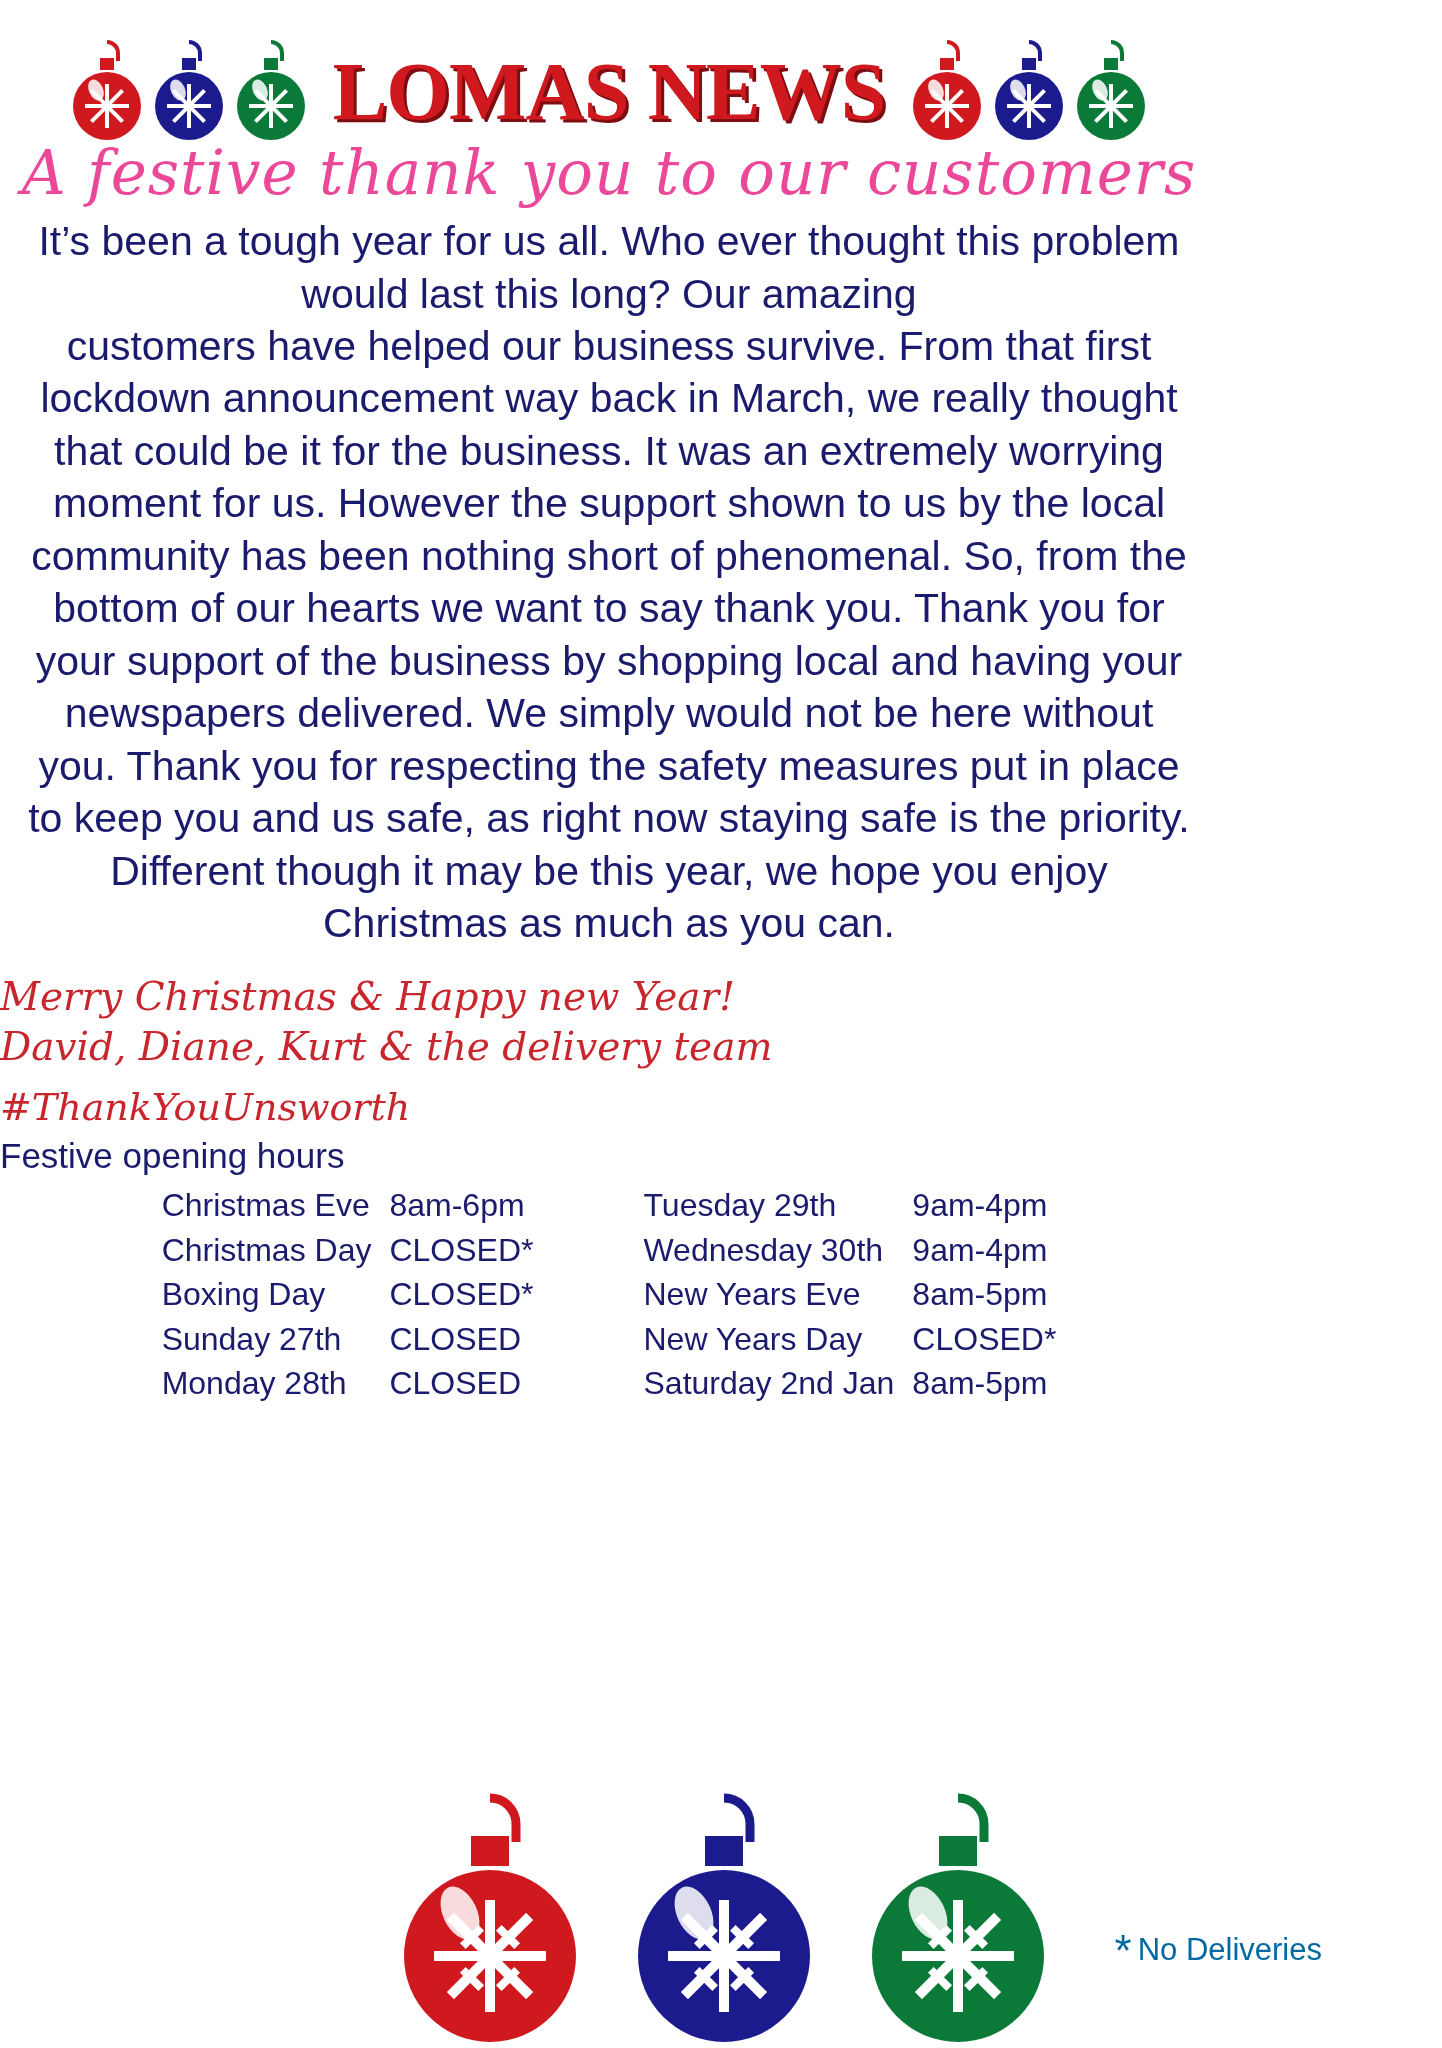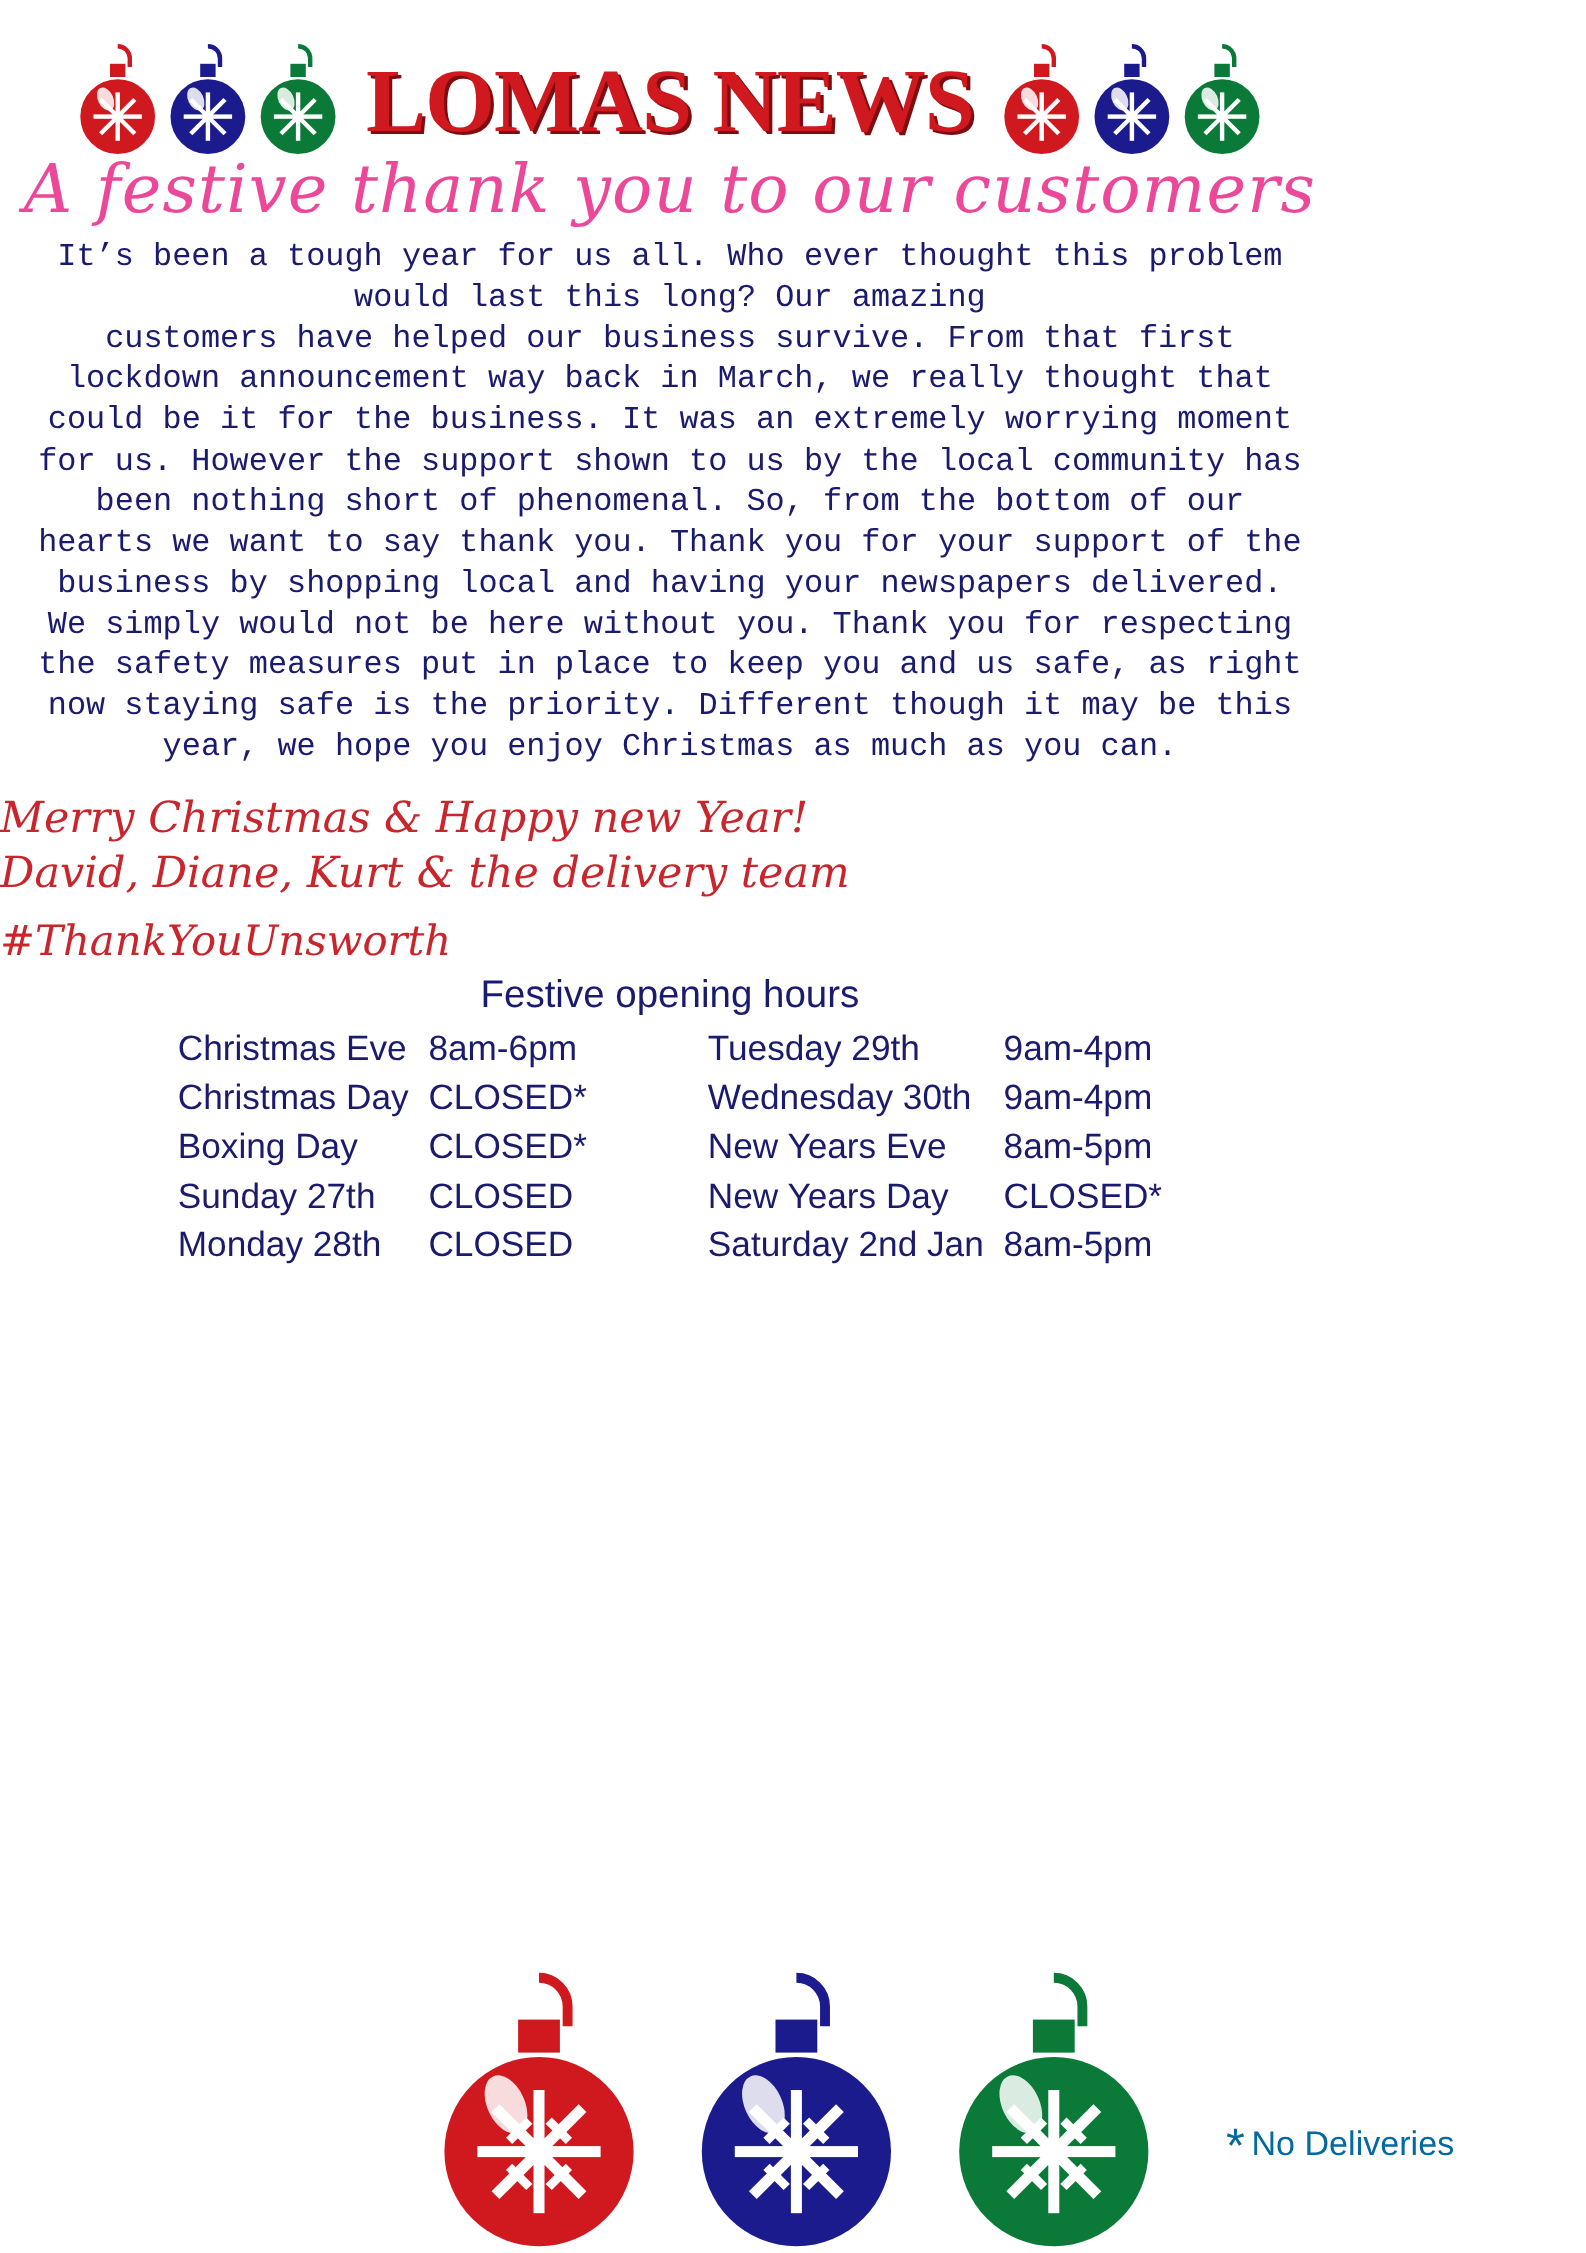--- a/index.html
+++ b/index.html
@@ -59,26 +59,25 @@
     font-size: 61px;
     color: #ec4899;
     line-height: 1.05;
     margin: 6px 0 0 0;
     letter-spacing: 1px;
   }
 
   
   .body-copy {
     text-align: center;
-    font-size: 29px;
+    font-size: 41px;
     line-height: 1.28;
     color: #1b1b6e;
     padding: 10px 28px 0 28px;
     margin: 0;
-    font-family: Liberation Mono, monospace;
   }
   .body-copy p {
     margin: 0;
   }
 
   
   .signoff {
     font-family: "DejaVu Serif", serif;
     font-style: italic;
     font-size: 39px;
@@ -86,21 +85,21 @@
     line-height: 1.28;
     margin-top: 22px;
   }
   .signoff .hashtag {
     font-size: 38px;
     margin-top: 12px;
   }
 
   
   .hours-title {
-    text-align: center;
+    text-align: left;
     font-size: 35px;
     color: #1b1b6e;
     margin-top: 4px;
   }
   .hours-wrap {
     display: flex;
     justify-content: center;
     gap: 110px;
     margin-top: 8px;
     font-size: 32px;

